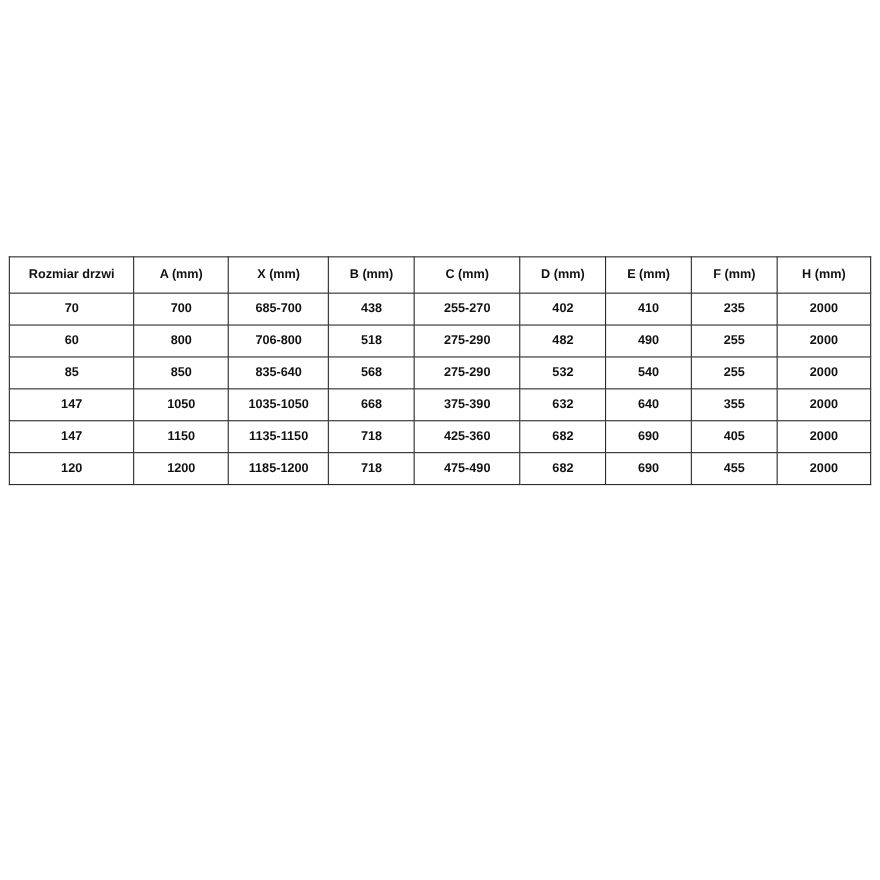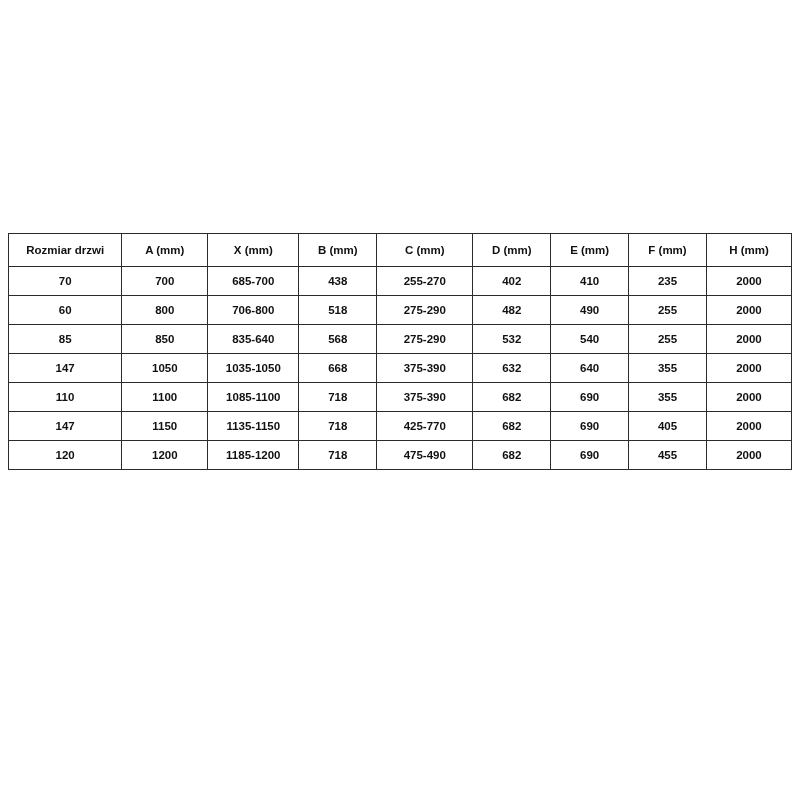--- a/index.html
+++ b/index.html
@@ -126,36 +126,25 @@
           <td>1050</td>
           <td>1035-1050</td>
           <td>668</td>
           <td>375-390</td>
           <td>632</td>
           <td>640</td>
           <td>355</td>
           <td>2000</td>
         </tr>
         <tr>
-          <td>110</td>
-          <td>1100</td>
-          <td>1085-1100</td>
-          <td>718</td>
-          <td>375-390</td>
-          <td>682</td>
-          <td>690</td>
-          <td>355</td>
-          <td>2000</td>
-        </tr>
-        <tr>
           <td>147</td>
           <td>1150</td>
           <td>1135-1150</td>
           <td>718</td>
-          <td>425-770</td>
+          <td>425-360</td>
           <td>682</td>
           <td>690</td>
           <td>405</td>
           <td>2000</td>
         </tr>
         <tr>
           <td>120</td>
           <td>1200</td>
           <td>1185-1200</td>
           <td>718</td>

